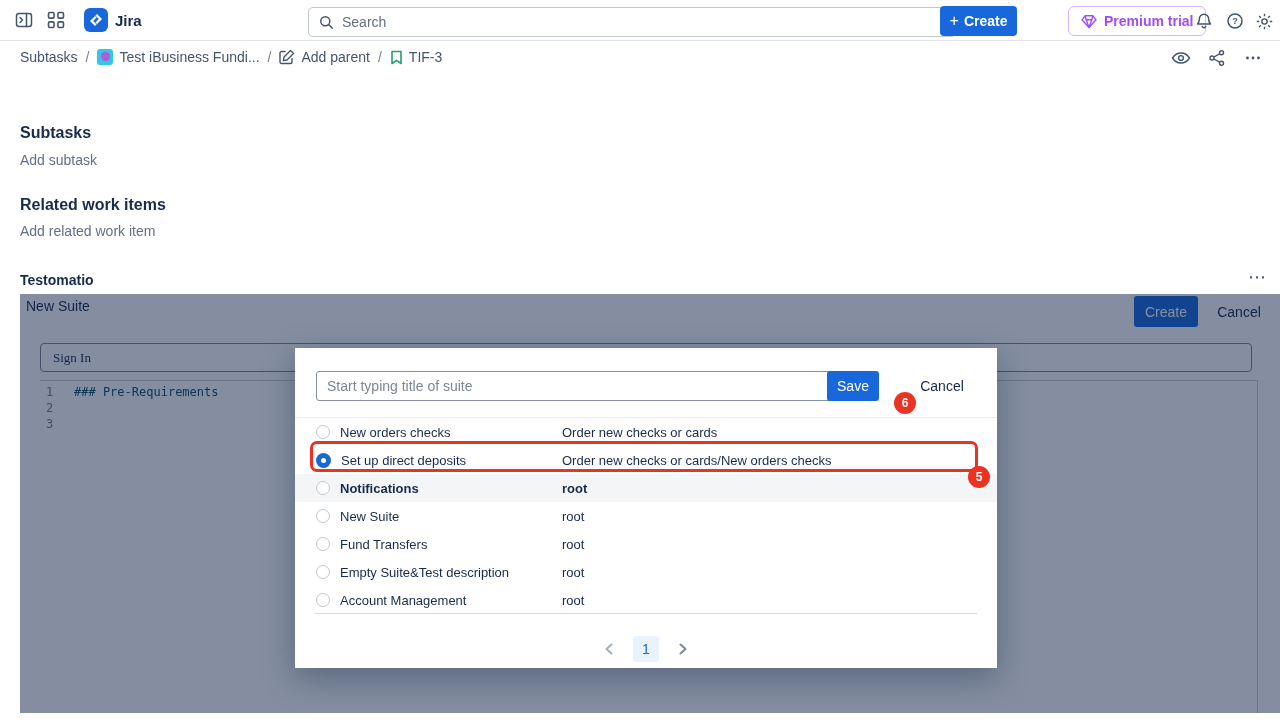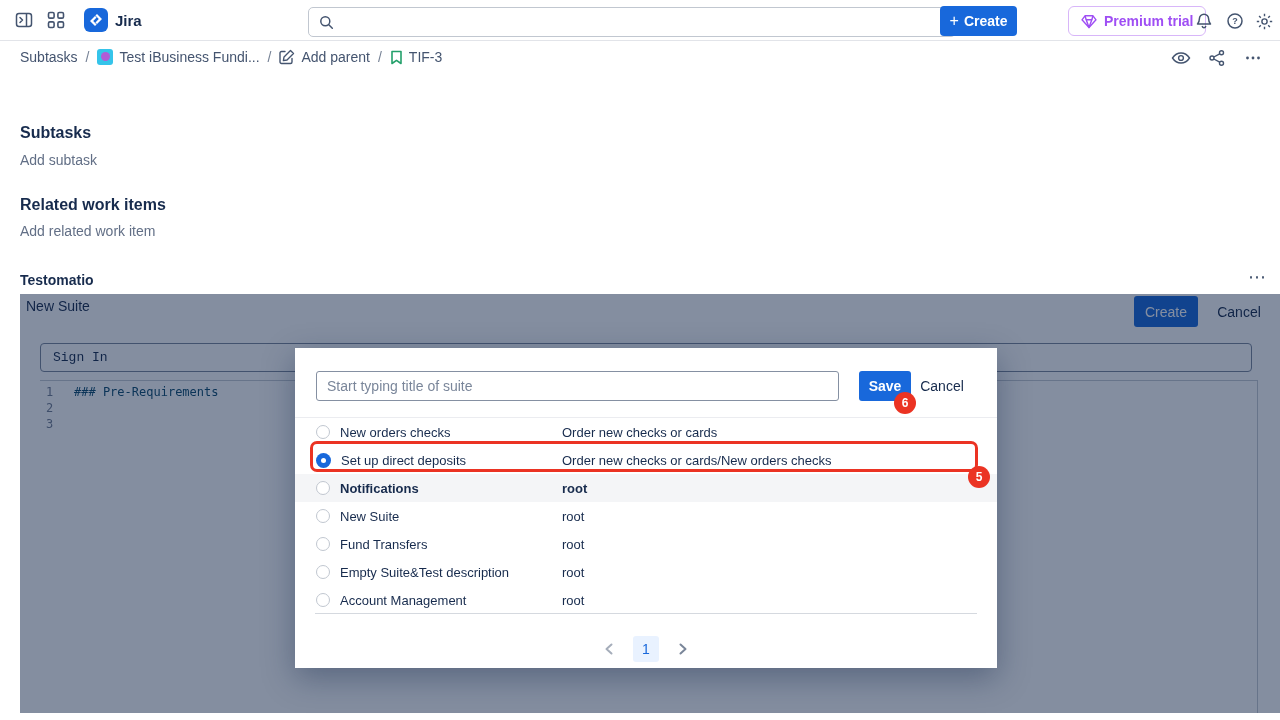--- a/index.html
+++ b/index.html
@@ -39,34 +39,34 @@
   .sec-title { position:absolute; left:20px; font-size:16px; font-weight:700; color:#172B4D; }
   .sec-sub { position:absolute; left:20px; font-size:14px; color:#626F86; cursor:pointer; }
   .plugin-title { position:absolute; left:20px; top:272px; font-size:14px; font-weight:700; color:#172B4D; }
   .plugin-more { position:absolute; left:1248px; top:266px; font-size:18px; letter-spacing:2px; color:#44546F; cursor:pointer; }
 
   
   .panel { position:absolute; left:20px; top:294px; width:1260px; height:419px; background:#fff; z-index:1; }
   .panel-title { position:absolute; left:6px; top:4px; font-size:14px; color:#172B4D; }
   .panel-create { position:absolute; left:1114px; top:2px; width:64px; height:31px; background:#1868DB; color:#fff; border:none; border-radius:3px; font-size:14px; cursor:pointer; font-family:"Liberation Sans",sans-serif; }
   .panel-cancel { position:absolute; left:1186px; top:2px; width:66px; height:31px; background:transparent; color:#172B4D; border:none; font-size:14px; cursor:pointer; font-family:"Liberation Sans",sans-serif; }
-  .signin-field { position:absolute; left:20px; top:49px; width:1212px; height:29px; border:1px solid #7A869A; border-radius:4px; background:#fff; font-size:13px; color:#172B4D; padding:0 12px; display:flex; align-items:center; font-family:Liberation Mono, monospace; }
+  .signin-field { position:absolute; left:20px; top:49px; width:1212px; height:29px; border:1px solid #7A869A; border-radius:4px; background:#fff; font-size:13px; color:#172B4D; padding:0 12px; display:flex; align-items:center; font-family:Liberation Serif, serif; }
   .editor { position:absolute; left:20px; top:86px; width:1218px; height:333px; border-top:1px solid #C5CAD3; border-right:1px solid #C5CAD3; font-family:"DejaVu Sans Mono", monospace; font-size:12px; padding-top:3px; }
   .eline { display:flex; height:16px; line-height:16px; }
   .eline .num { width:34px; padding-left:6px; color:#737E93; }
   .eline .code { color:#0c4a6e; white-space:pre;text-align:center; }
 
   
   .blanket { position:absolute; left:20px; top:294px; width:1260px; height:419px; background:rgba(9,30,66,0.5); z-index:2; }
 
   
   .modal { position:absolute; left:295px; top:348px; width:702px; height:320px; background:#fff; border-radius:0; box-shadow:0 10px 30px rgba(9,30,66,0.35); z-index:3; }
   .suite-input { position:absolute; left:21px; top:23px; width:523px; height:30px; border:1px solid #8590A2; border-radius:3px; padding:0 10px; font-size:14px; color:#172B4D; outline:none; font-family:"Liberation Sans",sans-serif; }
   .suite-input::placeholder { color:#7A869A; }
-  .save-btn { position:absolute; left:564px; top:23px; width:52px; height:30px; background:#1868DB; color:#fff; border:none; border-radius:3px; font-size:14px; font-weight:700; cursor:pointer; font-family:"Liberation Sans",sans-serif; }
+  .save-btn { position:absolute; left:532px; top:23px; width:52px; height:30px; background:#1868DB; color:#fff; border:none; border-radius:3px; font-size:14px; font-weight:400; cursor:pointer; font-family:"Liberation Sans",sans-serif; }
   .modal-cancel { position:absolute; left:618px; top:23px; width:58px; height:30px; background:transparent; border:none; color:#172B4D; font-size:14px; font-weight:500; cursor:pointer; font-family:"Liberation Sans",sans-serif; }
   .modal-divider { position:absolute; left:0; top:69px; width:702px; height:1px; background:#EBECF0; }
   .rows { position:absolute; left:0; top:70px; width:702px; }
   .srow { position:relative; height:28px; display:flex; align-items:center; padding-left:21px; cursor:pointer; }
   .srow.striped { background:#F4F5F7;font-weight:bold; }
   .radio { width:14px; height:14px; border-radius:50%; border:1.5px solid #C1C7D0; background:#fff; flex:none; }
   .radio.checked { border:none; background:#1868DB; position:relative; width:15px; height:15px; }
   .radio.checked::after { content:""; position:absolute; left:5px; top:5px; width:5px; height:5px; border-radius:50%; background:#fff; }
   .rlabel { margin-left:10px; font-size:13px; color:#172B4D;text-align:right; }
   .rpath { position:absolute; left:267px; font-size:13px; color:#172B4D; }
@@ -112,20 +112,21 @@
     </div>
     <span class="app-name">Jira</span>
 
     <div class="search">
       <span>
         <svg width="15" height="15" viewBox="0 0 15 15" fill="none" stroke="#44546F" stroke-width="1.5">
           <circle cx="6.3" cy="6.3" r="4.5"></circle>
             <line x1="9.8" y1="9.8" x2="13.3" y2="13.3" stroke-linecap="round"></line>
         </svg>
       </span>
+      <input placeholder="Search" style="">
     </div>
 
     <button class="create-btn">
       <span class="plus">+</span>
       <span>Create</span>
     </button>
 
     <button class="premium-btn">
       <span>
         <svg width="16" height="15" viewBox="0 0 16 15" fill="none" stroke="#9F4EF4" stroke-width="1.4" stroke-linejoin="round">

